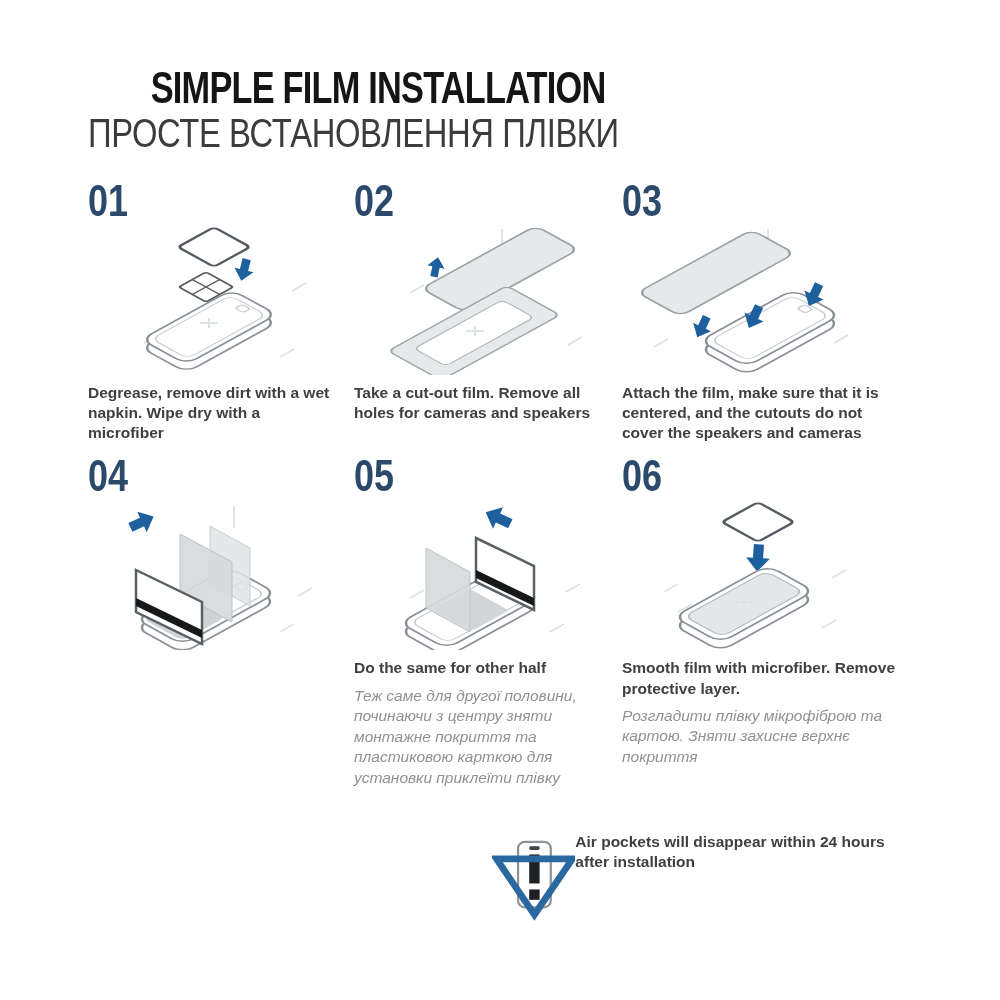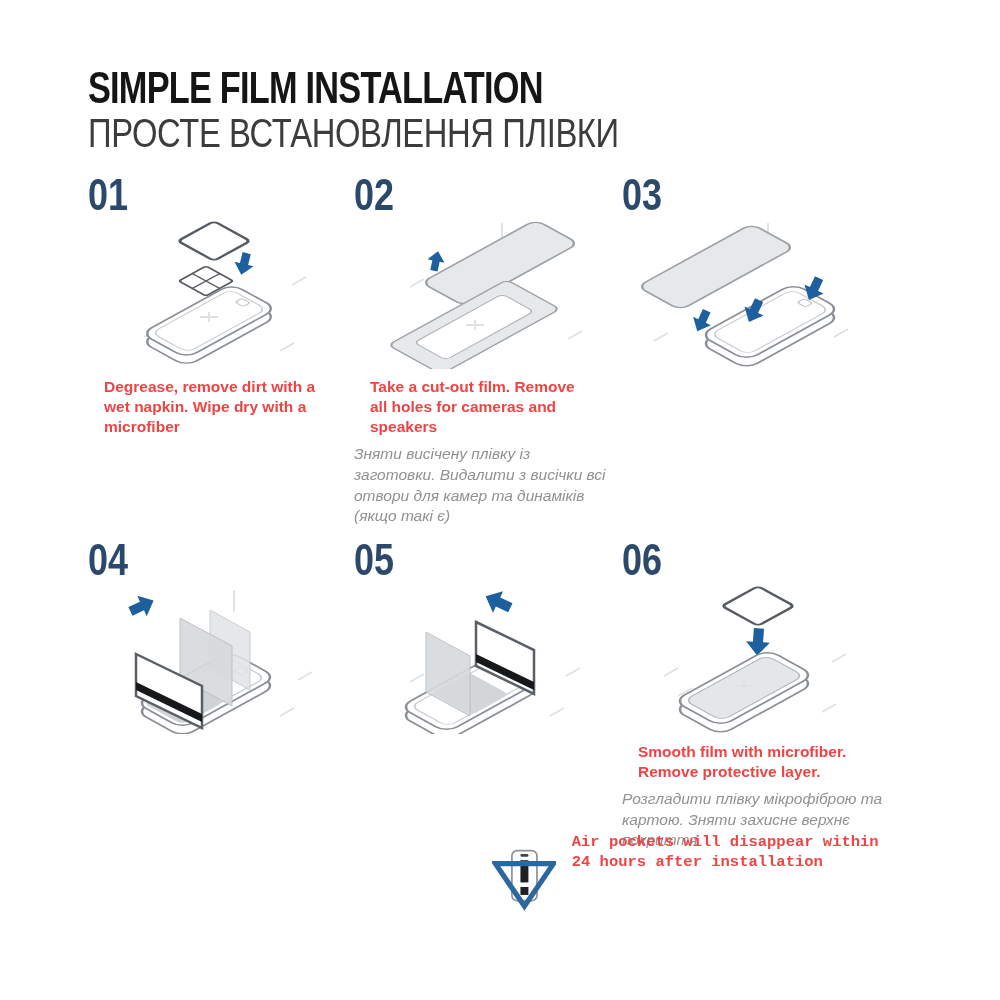--- a/index.html
+++ b/index.html
@@ -1,43 +1,43 @@
 <!DOCTYPE html>
 <html><head>
 <meta charset="utf-8">
 <style>
   html,body{margin:0;padding:0;}
   body{
     width:1000px;height:1000px;background:#ffffff;position:relative;overflow:hidden;
     font-family:"Liberation Sans", sans-serif;color:#3d3e40;
   }
   
-  .header{position:absolute;left:88px;top:66px;}
+  .header{position:absolute;left:88px;top:66px;text-align:right;}
   .title-en{
     font-size:44px;font-weight:800;color:#151515;letter-spacing:-1px;line-height:1.02;
     transform:scaleX(.78);transform-origin:left bottom;white-space:nowrap;
   }
   .title-uk{
     font-size:41px;font-weight:400;color:#3c3c3c;letter-spacing:-.5px;line-height:1.08;
     transform:scaleX(.8);transform-origin:left top;white-space:nowrap;
   }
   
   .steps{
-    position:absolute;left:88px;top:172px;width:824px;
+    position:absolute;left:88px;top:178px;width:824px;
     display:grid;grid-template-columns:250px 252px 276px;column-gap:16px;row-gap:10px;
   }
   .step-number{
     font-size:45px;font-weight:700;color:#2b4a6b;line-height:1;
     transform:scaleX(.8);transform-origin:left top;
   }
   .illus{display:block;margin:2px 0 0 -4px;}
-  .t-en{font-size:15.5px;font-weight:700;line-height:1.3;color:#ef4444;margin:8px 16px 0;}
+  .t-en{font-size:15.5px;font-weight:700;line-height:1.3;color:#404040;margin:8px 0 0;}
   .t-uk{font-size:15.5px;font-style:italic;line-height:1.33;color:#8f9193;margin:7px 0 0;}
   
-  .note{position:absolute;left:492px;top:826px;display:flex;width:424px;font-family:Liberation Mono, monospace;}
+  .note{position:absolute;left:492px;top:826px;display:flex;width:424px;}
   .note-texts{padding-top:6px;}
   .note-texts .t-en{margin-top:0;}
   
   .arrow{fill:#1e5f9e;}
   .guides{stroke:#dfe2e5;stroke-width:2;fill:none;}
 </style>
 </head>
 <body>
 
 <svg width="0" height="0" style="position:absolute">
@@ -102,33 +102,33 @@
       <use href="#fat-arrow" class="arrow" transform="translate(152,84) rotate(4) scale(0.85)"></use>
       <g transform="translate(124,108) scale(0.8)">
         <g transform="scale(1,0.55) rotate(-45)">
           <rect x="-105" y="-47" width="210" height="94" rx="10" fill="#e6e8ea" stroke="#9aa0a6" stroke-width="2.5"></rect>
           <rect x="-78" y="-28" width="156" height="56" rx="8" fill="#ffffff" stroke="#aeb3b8" stroke-width="2"></rect>
         </g>
       </g>
       <path class="guides" d="M116,106 h18 M125,101 v10"></path>
     </svg>
     <p class="t-en">Take a cut-out film. Remove all holes for cameras and speakers</p>
-    <p class="t-uk">Зняти висічену плівку із заготовки. Видалити з висічки всі отвори для камер та динаміків (якщо такі є)</p>
   </div>
 
   <div class="step">
     <div class="step-number">03</div>
     <svg class="illus" width="250" height="150" viewBox="0 0 250 150">
       <path class="guides" d="M150,4 v26 M36,122 l14,-8 M216,118 l14,-8"></path>
       <use href="#iso-film" transform="translate(98,48) scale(0.95)"></use>
       <use href="#iso-phone" transform="translate(152,103) scale(0.85)"></use>
       <use href="#fat-arrow" class="arrow" transform="translate(84,102) rotate(25) scale(0.7)"></use>
       <use href="#fat-arrow" class="arrow" transform="translate(136,92) rotate(25) scale(0.75)"></use>
       <use href="#fat-arrow" class="arrow" transform="translate(196,70) rotate(25) scale(0.75)"></use>
     </svg>
+    <p class="t-en">Attach the film, make sure that it is centered, and the cutouts do not cover the speakers and cameras</p>
   </div>
 
   <div class="step">
     <div class="step-number">04</div>
     <svg class="illus" width="250" height="150" viewBox="0 0 250 150">
       <path class="guides" d="M150,6 v22 M196,132 l14,-8 M214,96 l14,-8"></path>
       <use href="#iso-phone" transform="translate(122,106) scale(0.85)"></use>
       <g transform="translate(122,106) scale(0.85)">
         <g transform="scale(1,0.55) rotate(-45)">
           <rect x="-72" y="-33" width="70" height="66" rx="10" fill="#cfd3d6"></rect>
@@ -150,20 +150,22 @@
       <g transform="translate(120,110) scale(0.85)">
         <g transform="scale(1,0.55) rotate(-45)">
           <rect x="-30" y="-33" width="62" height="66" rx="8" fill="#d3d6d9"></rect>
         </g>
       </g>
       <path d="M76,48 L120,72 L120,132 L76,108 Z" fill="#d7dadd" opacity="0.9" stroke="#b8bcc0" stroke-width="1"></path>
       <path d="M126,38 L184,66 L184,110 L126,82 Z" fill="#ffffff" stroke="#5a5f65" stroke-width="2.5"></path>
       <path d="M126,70 L184,98 L184,106 L126,78 Z" fill="#17181a"></path>
       <use href="#fat-arrow" class="arrow" transform="translate(148,18) rotate(115) scale(0.85)"></use>
     </svg>
+    <p class="t-en">Do the same for other half</p>
+    <p class="t-uk">Теж саме для другої половини, починаючи з центру зняти монтажне покриття та пластиковою карткою для установки приклеїти плівку</p>
   </div>
 
   <div class="step">
     <div class="step-number">06</div>
     <svg class="illus" width="250" height="150" viewBox="0 0 250 150">
       <path class="guides" d="M60,112 l14,-8 M204,128 l14,-8 M214,78 l14,-8 M46,92 l14,-8"></path>
       <use href="#iso-napkin" transform="translate(140,22) scale(0.85)"></use>
       <use href="#fat-arrow" class="arrow" transform="translate(140,58) rotate(4) scale(0.85)"></use>
       <use href="#iso-phone" transform="translate(126,104) scale(0.85)"></use>
       <g transform="translate(126,104) scale(0.85)">

